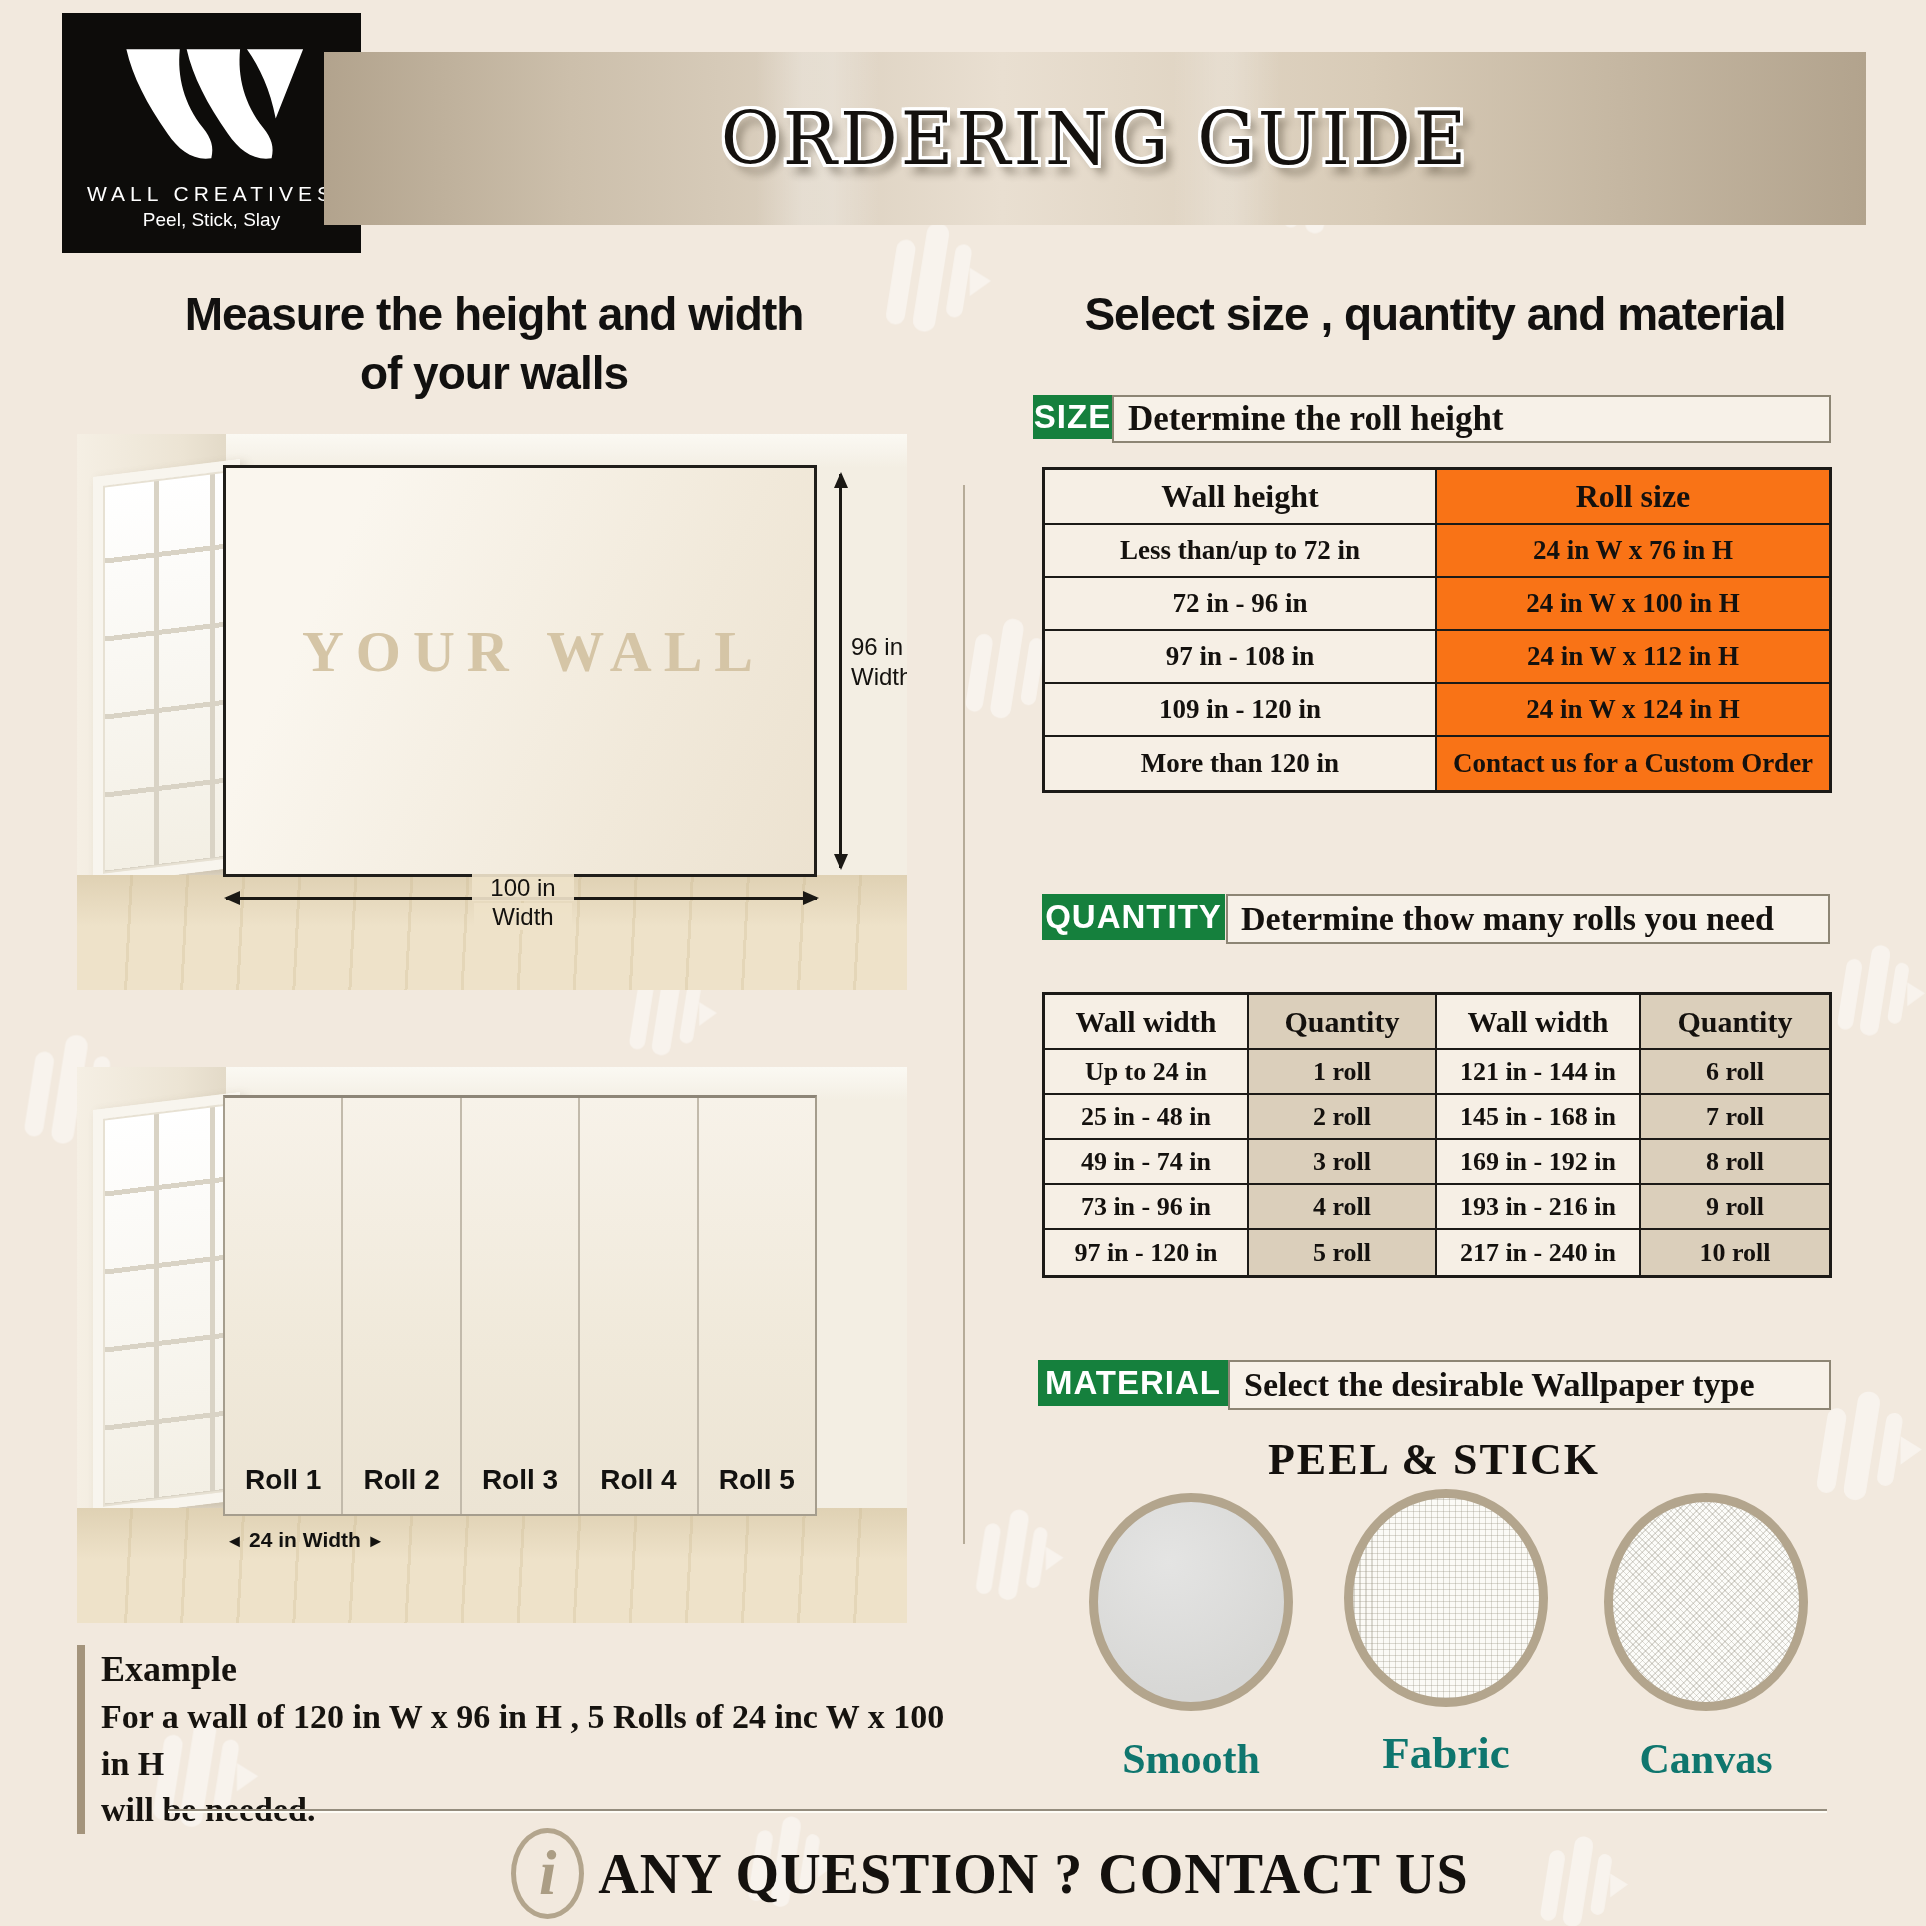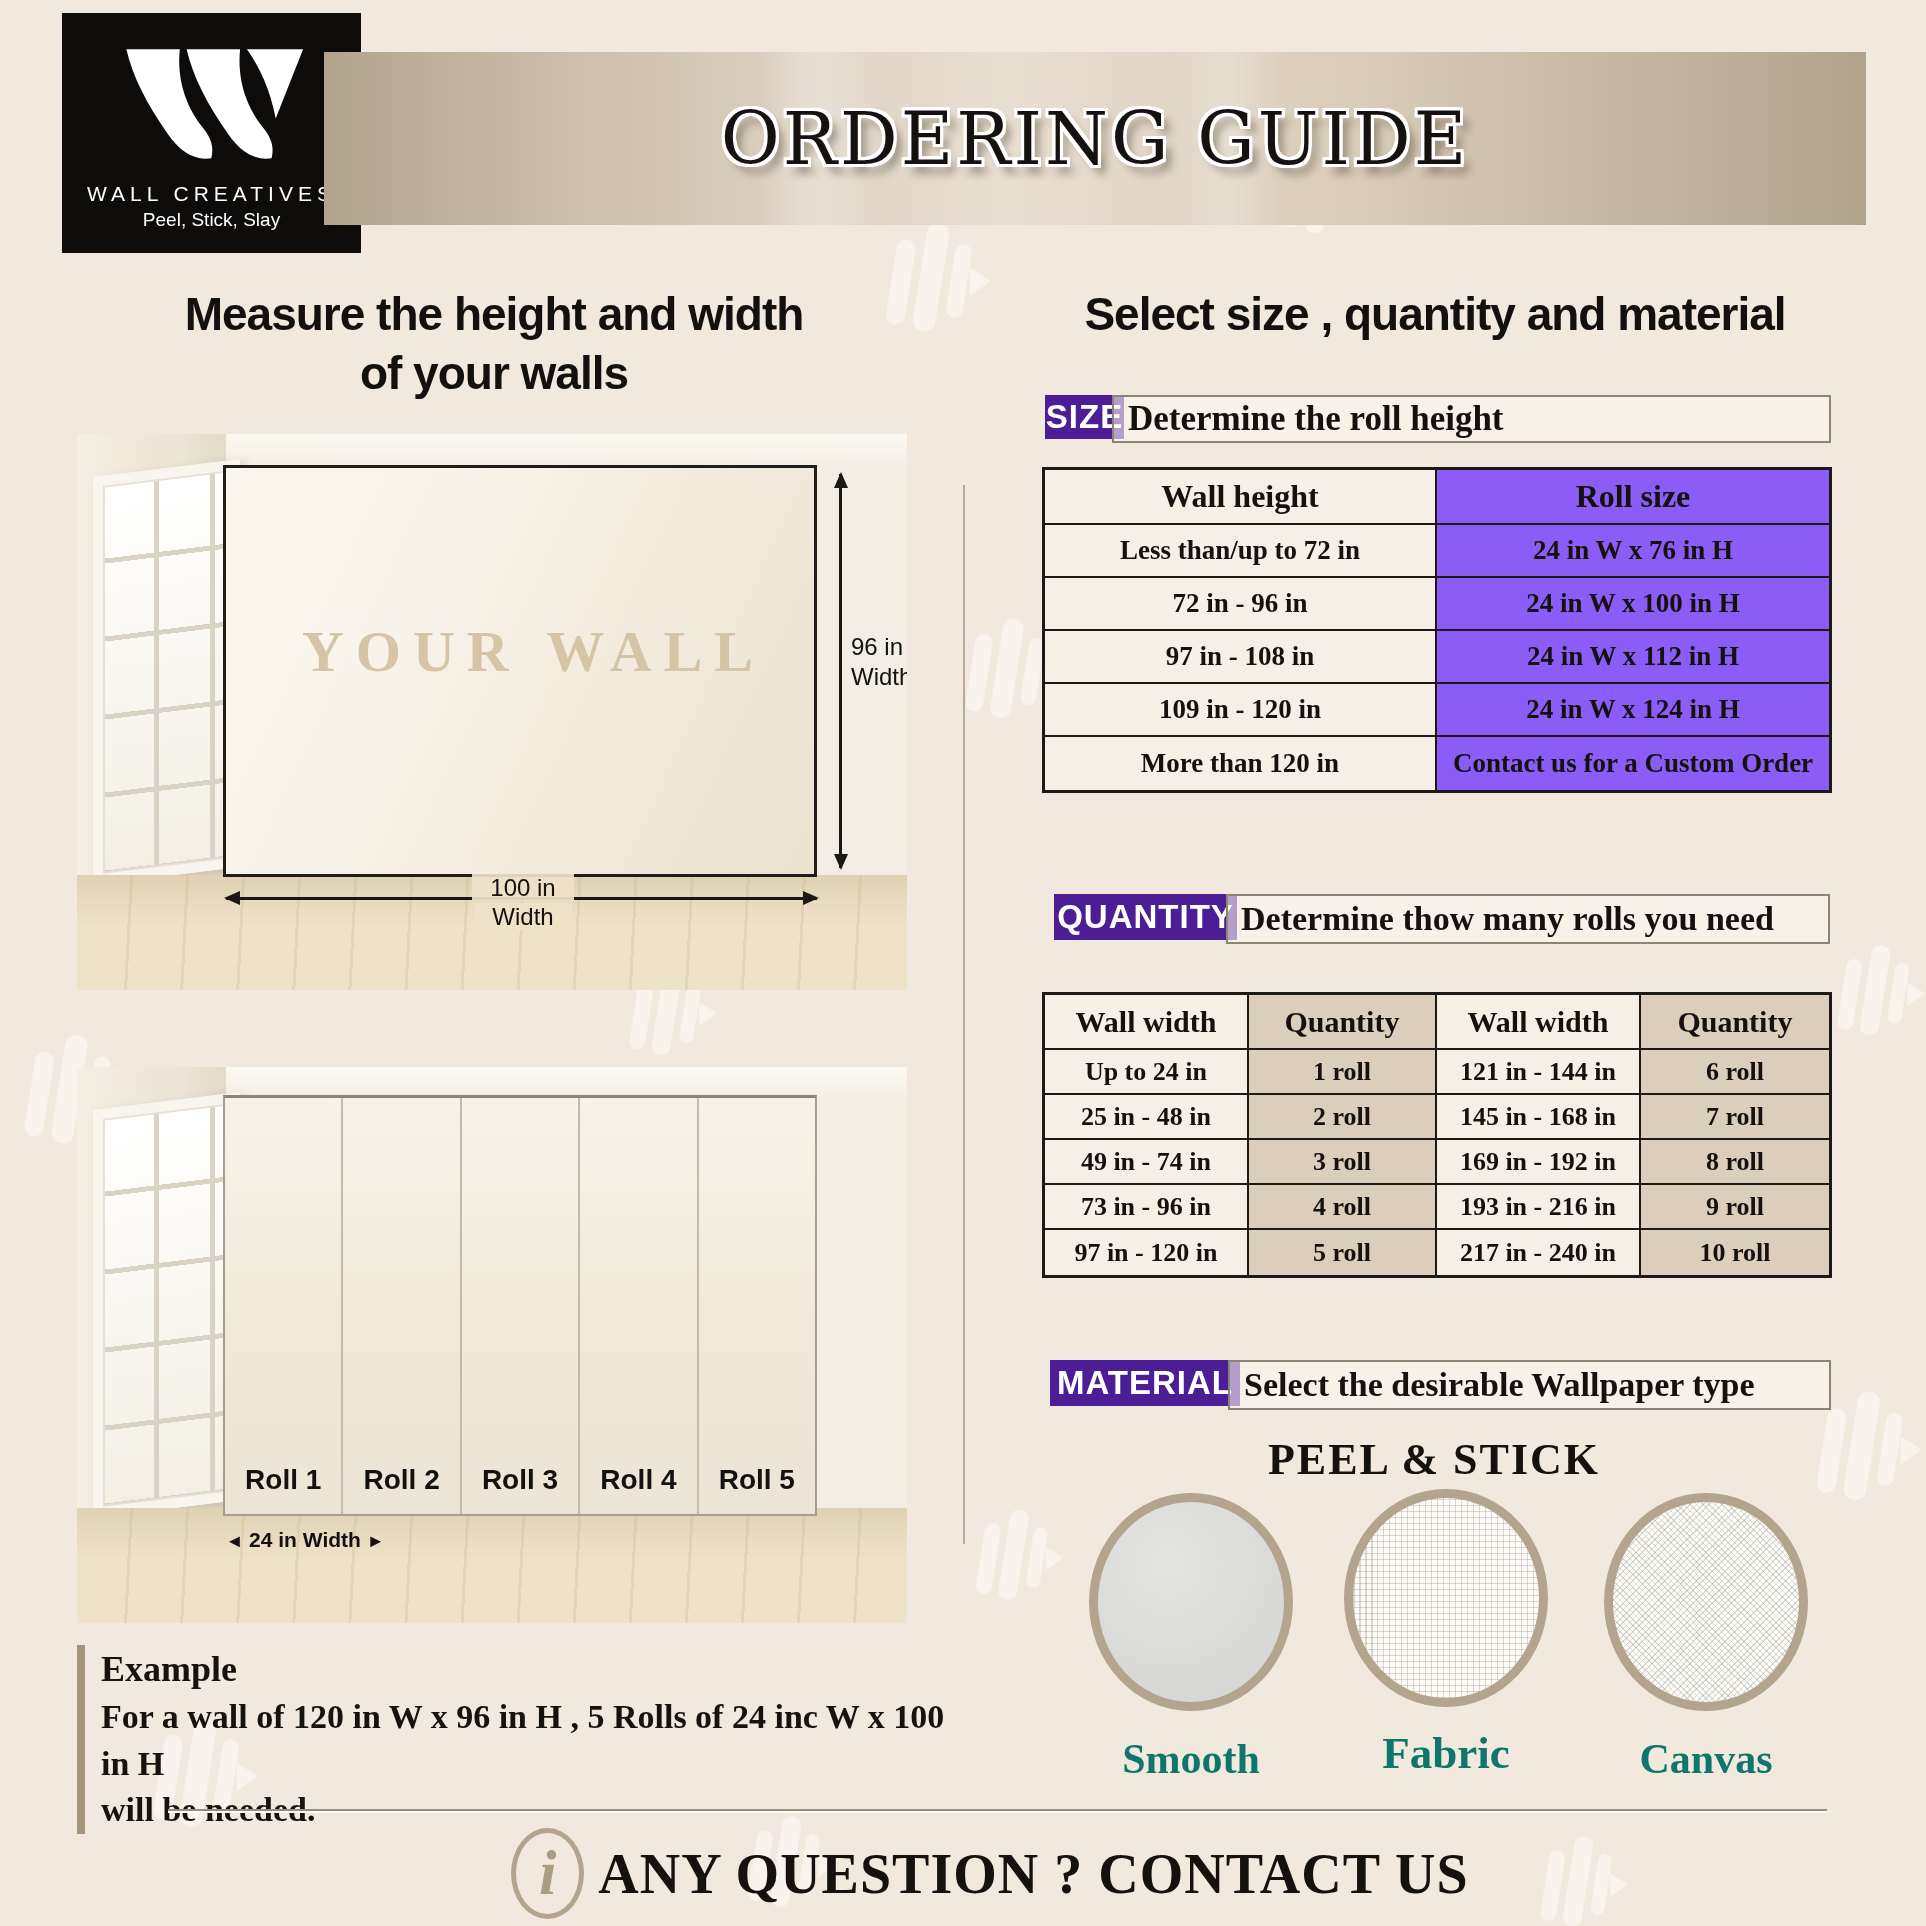--- a/index.html
+++ b/index.html
@@ -27,35 +27,35 @@
              text-shadow:-3px -3px 0 #fff,3px -3px 0 #fff,-3px 3px 0 #fff,3px 3px 0 #fff,
                          0 -3px 0 #fff,0 3px 0 #fff,-3px 0 0 #fff,3px 0 0 #fff,7px 9px 8px rgba(40,30,15,.45);}
 
   
   .col-heading{font-family:"Liberation Sans",sans-serif;font-weight:700;font-size:46px;
                letter-spacing:-1px;text-align:center;line-height:1.28;color:#121110;}
   .heading-left{left:79px;top:285px;width:830px;}
   .heading-right{left:1033px;top:285px;width:804px;}
 
   
-  .section-label{background:#4c1d95;color:#fff;font-family:"Liberation Sans",sans-serif;
-                 font-weight:700;letter-spacing:1px;display:flex;align-items:center;justify-content:center;margin-left:12px;}
+  .section-label{background:#15803d;color:#fff;font-family:"Liberation Sans",sans-serif;
+                 font-weight:700;letter-spacing:1px;display:flex;align-items:center;justify-content:center;}
   .section-title{border:2px solid #8d8574;background:rgba(250,246,238,.6);
                  font-weight:700;display:flex;align-items:center;padding-left:14px;color:#14110e;}
 
   
   .grid-table{display:grid;border:3px solid #1c1a17;background:#1c1a17;grid-gap:0;}
   .size-table{left:1042px;top:467px;width:784px;grid-template-columns:1fr 1fr;
               grid-template-rows:55px repeat(5,53px);}
   .qty-table{left:1042px;top:992px;width:784px;grid-template-columns:26% 24% 26% 24%;
              grid-template-rows:55px repeat(5,45px);}
   .cell{display:flex;align-items:center;justify-content:center;text-align:center;
         font-family:"Liberation Serif",serif;font-weight:700;color:#14110e;
         border-right:2.5px solid #1c1a17;border-bottom:2.5px solid #1c1a17;padding:0 4px;}
-  .size-table .cell:nth-child(2n){background:#8b5cf6;border-right:none;}
+  .size-table .cell:nth-child(2n){background:#f97316;border-right:none;}
   .size-table .cell:nth-child(2n-1){background:#f6efe5;}
   .size-table .cell:nth-last-child(-n+2){border-bottom:none;}
   .size-table .th{font-size:32px;}
   .size-table .td{font-size:27px;}
   .qty-table .cell:nth-child(4n-3),.qty-table .cell:nth-child(4n-1){background:#f6efe5;}
   .qty-table .cell:nth-child(4n-2),.qty-table .cell:nth-child(4n){background:#dbcfbb;}
   .qty-table .cell:nth-child(4n){border-right:none;}
   .qty-table .cell:nth-last-child(-n+4){border-bottom:none;}
   .qty-table .th{font-size:30px;}
   .qty-table .td{font-size:26px;}

